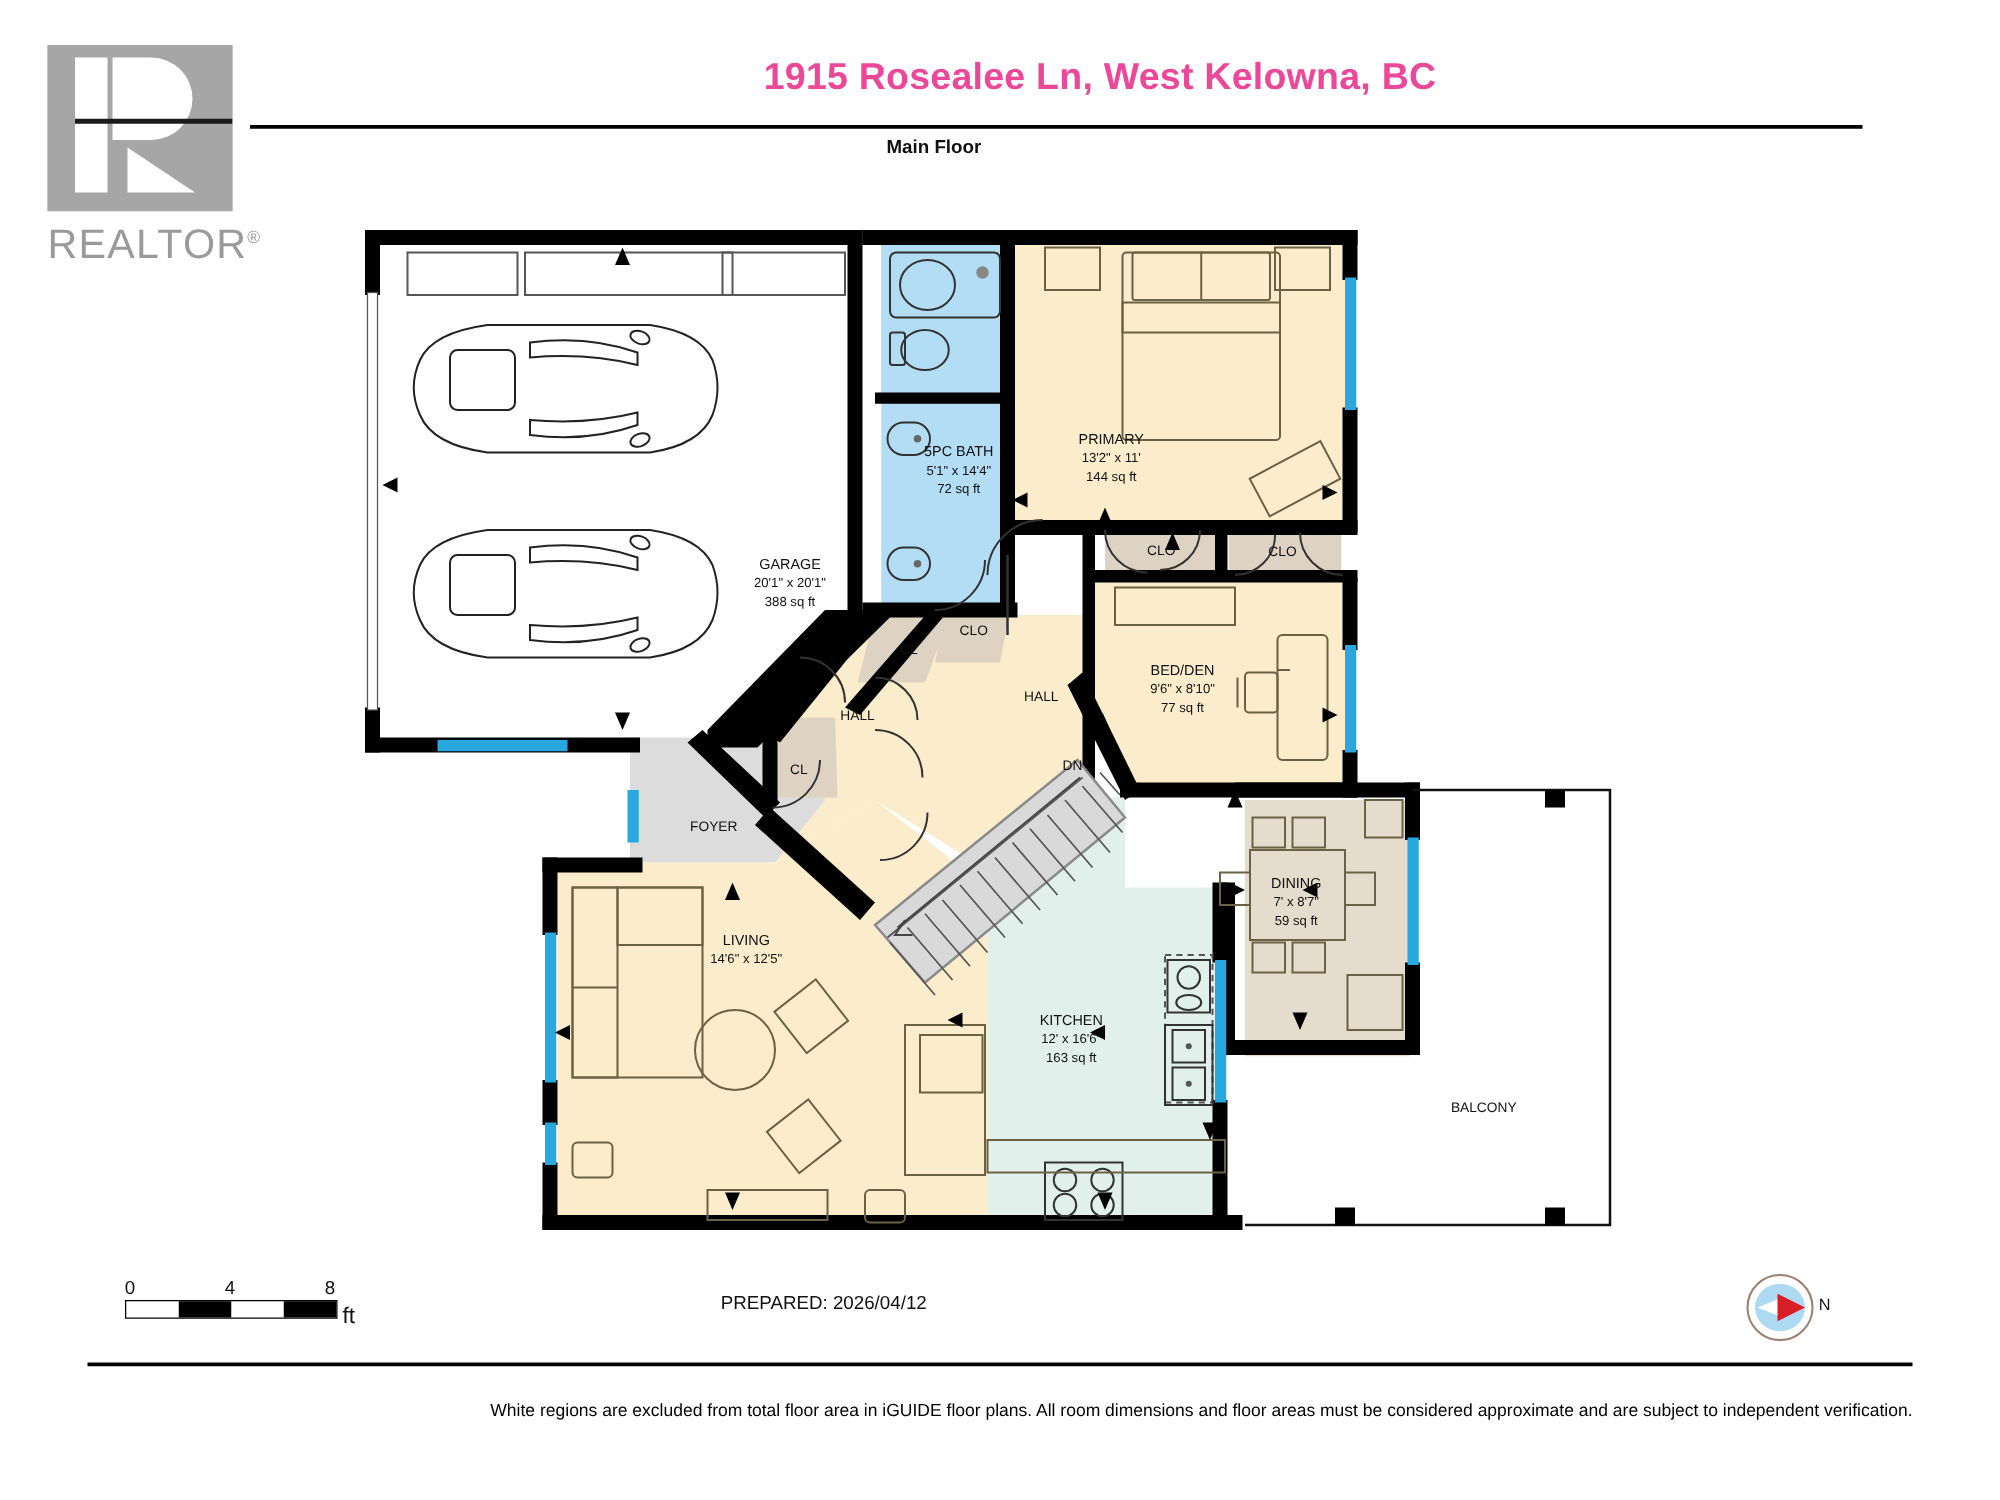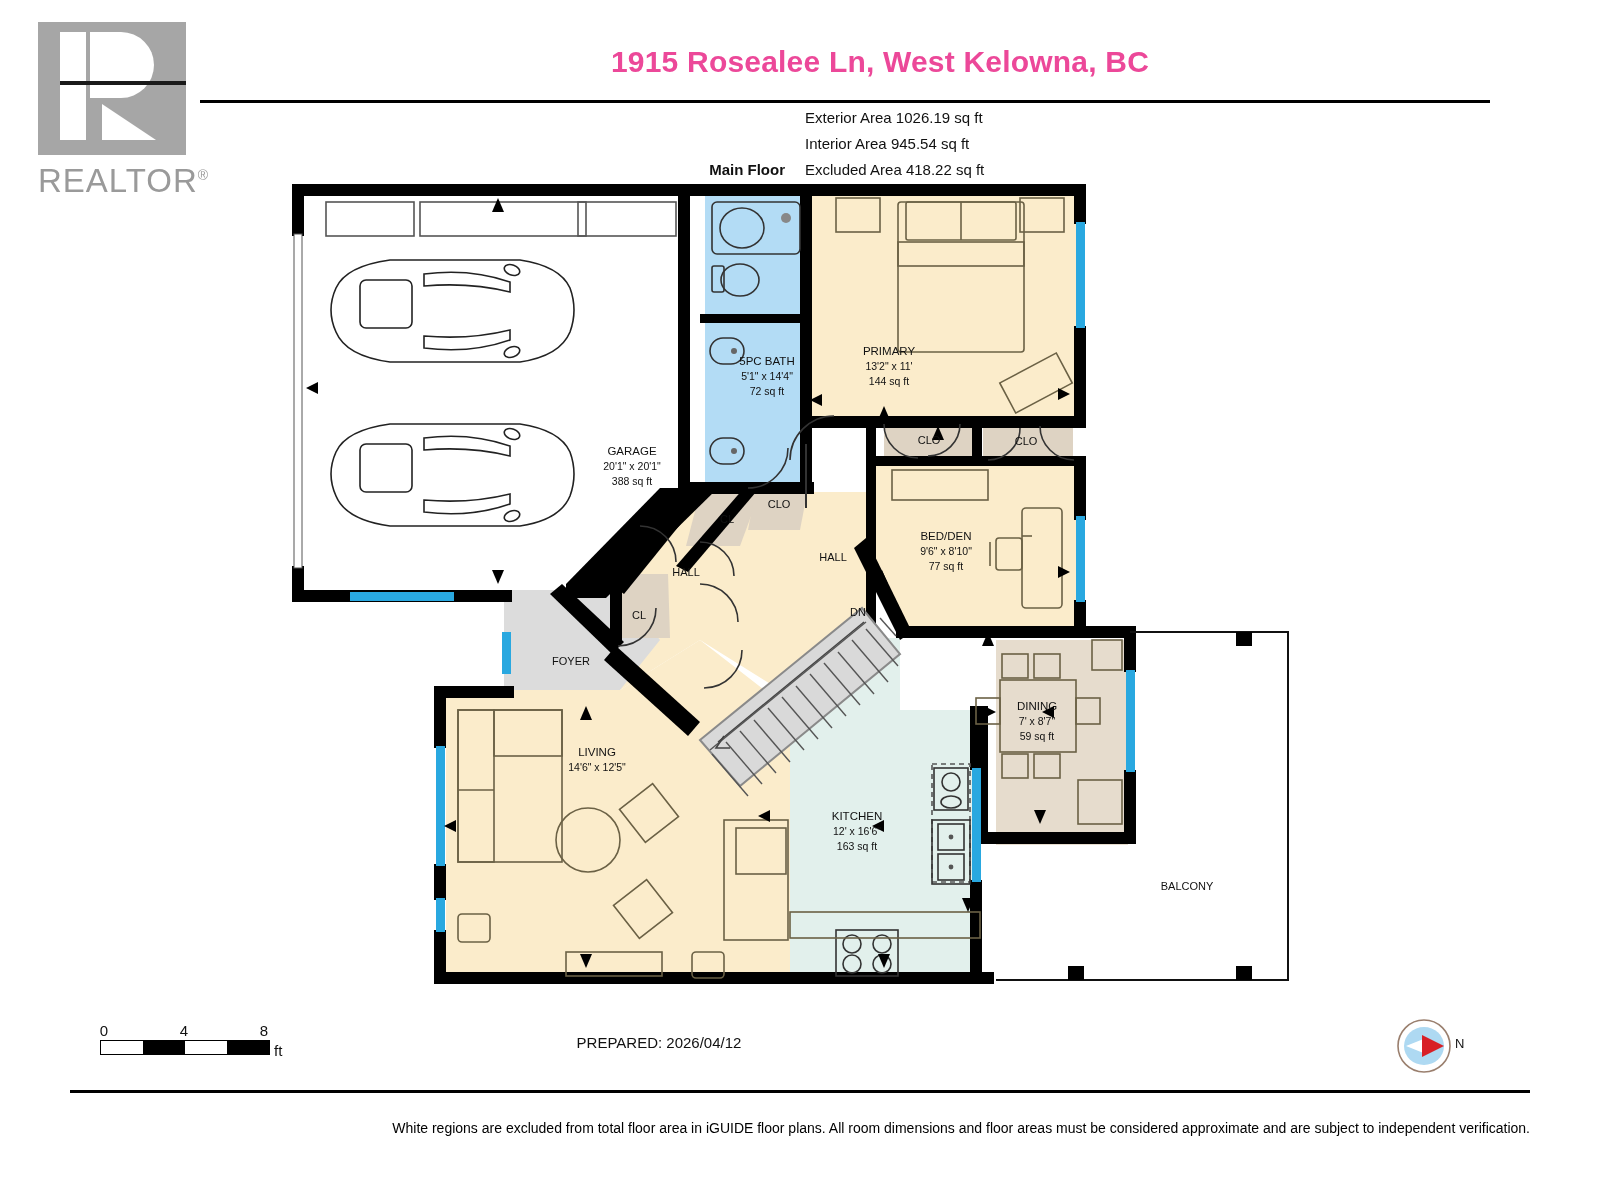--- a/index.html
+++ b/index.html
@@ -18,21 +18,21 @@
 
   
   #header {
     position: absolute;
     left: 0; top: 0;
     width: 1600px;
     height: 185px;
   }
   #realtor-logo {
     position: absolute;
-    left: 38px; top: 22px;
+    left: 38px; top: 36px;
     width: 172px;
     height: 172px;
     padding-left: 24px;
   }
   #realtor-mark {
     position: absolute;
     left: 0; top: 0;
     width: 148px;
     height: 133px;
     background: #a6a6a6;
@@ -138,21 +138,21 @@
     width: 168px;
     height: 13px;
     border: 1px solid #000;
     display: flex;
   }
   #scale-rect i { display: block; height: 100%; flex: 1 1 0; }
   #scale-rect i.on { background: #000; }
   #scale-unit {
     position: absolute;
     left: 174px; top: 20px;
-    font-size: 15px;
+    font-size: 18px;
   }
   #prepared {
     position: absolute;
     left: 0; top: 34px;
     width: 1318px;
     text-align: center;
     font-size: 15px;
   }
   #compass {
     position: absolute;
@@ -199,25 +199,20 @@
     <div id="realtor-word"><span>REALTOR</span><sup>®</sup></div>
   </div>
 
   <div id="title-block">
     <div id="page-title">1915 Rosealee Ln, West Kelowna, BC</div>
   </div>
   <div id="title-rule"></div>
 
   <div id="area-block">
     <div id="floor-label">Main Floor</div>
-    <div id="area-lines">
-      <div>Exterior Area 1026.19 sq ft</div>
-      <div>Interior Area 945.54 sq ft</div>
-      <div>Excluded Area 418.22 sq ft</div>
-    </div>
   </div>
 </div>
 
 <div id="plan-wrap">
 <svg id="plan" width="1600" height="830" viewBox="0 0 1600 830">
 
   <g>
 
     <polygon points="299,22 683,22 683,330 600,330 600,420 505,420 505,420 299,420" fill="#ffffff"></polygon>
 

